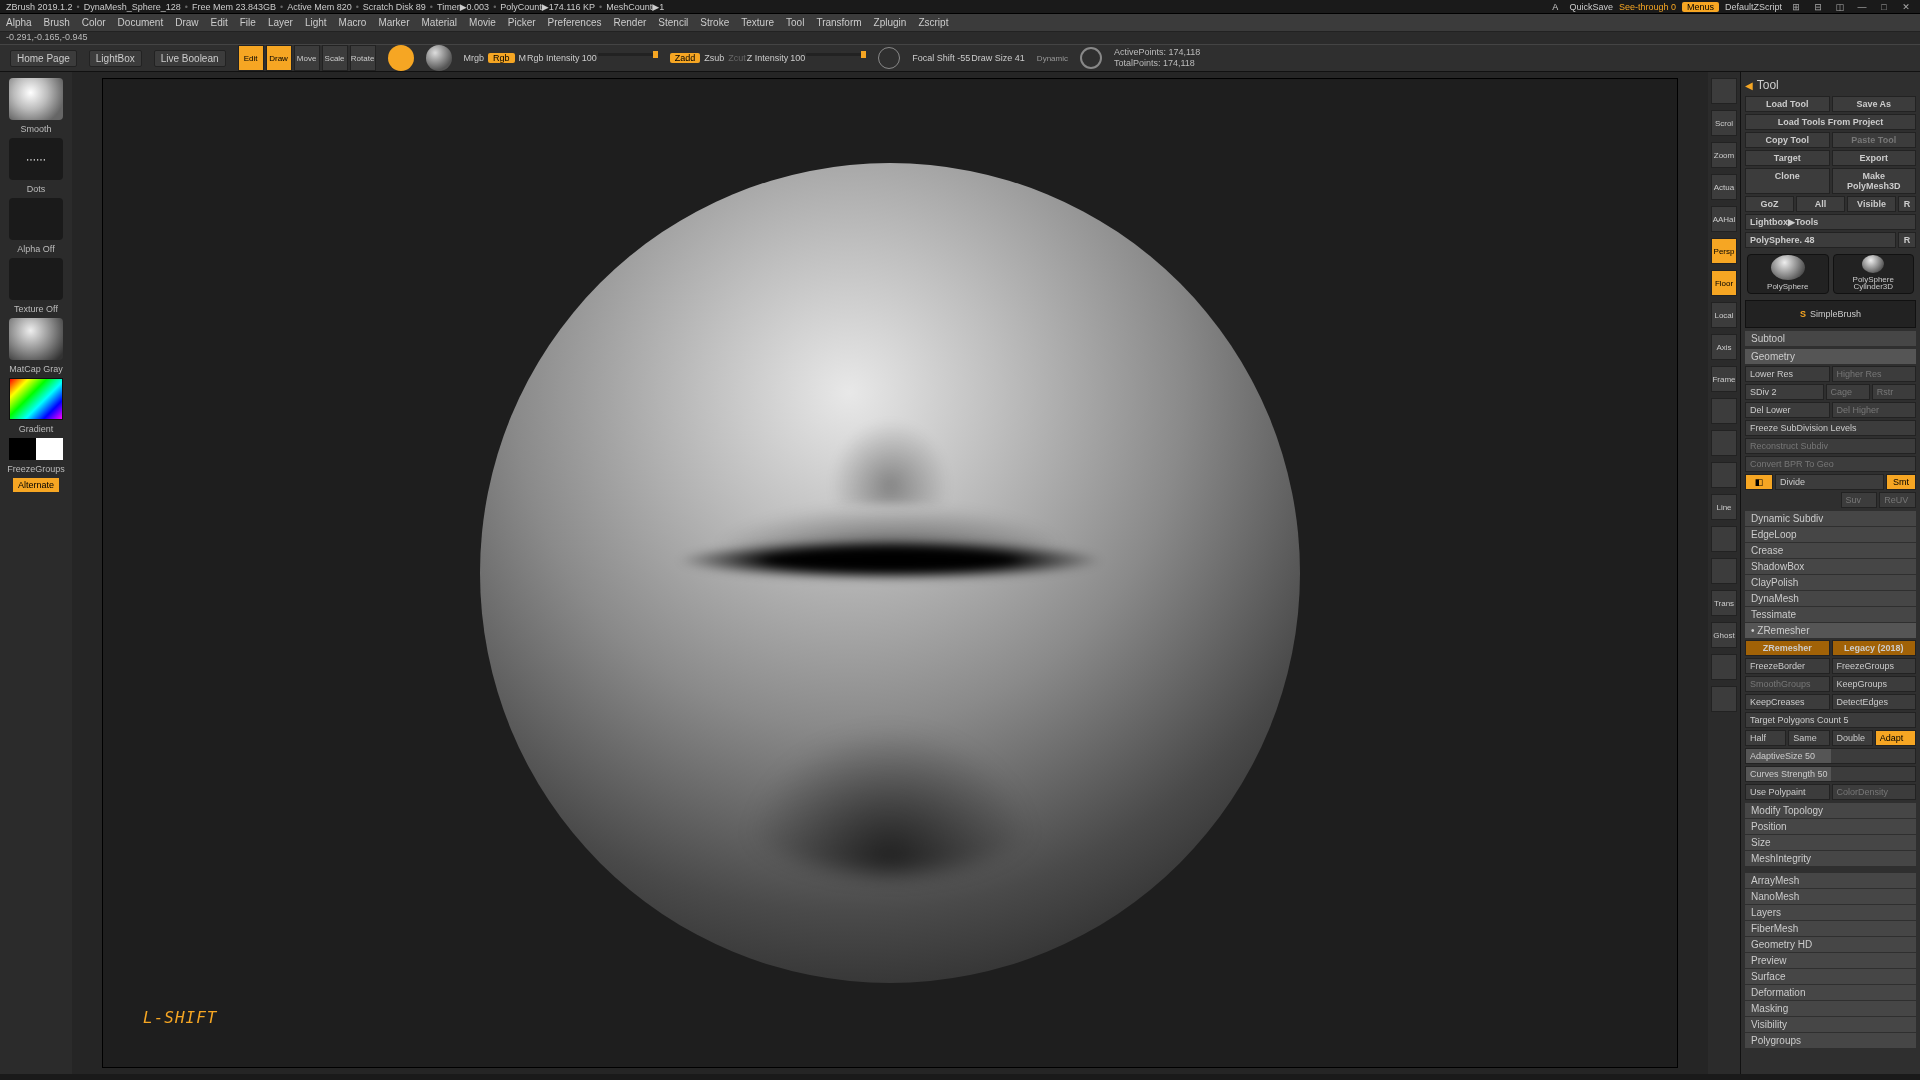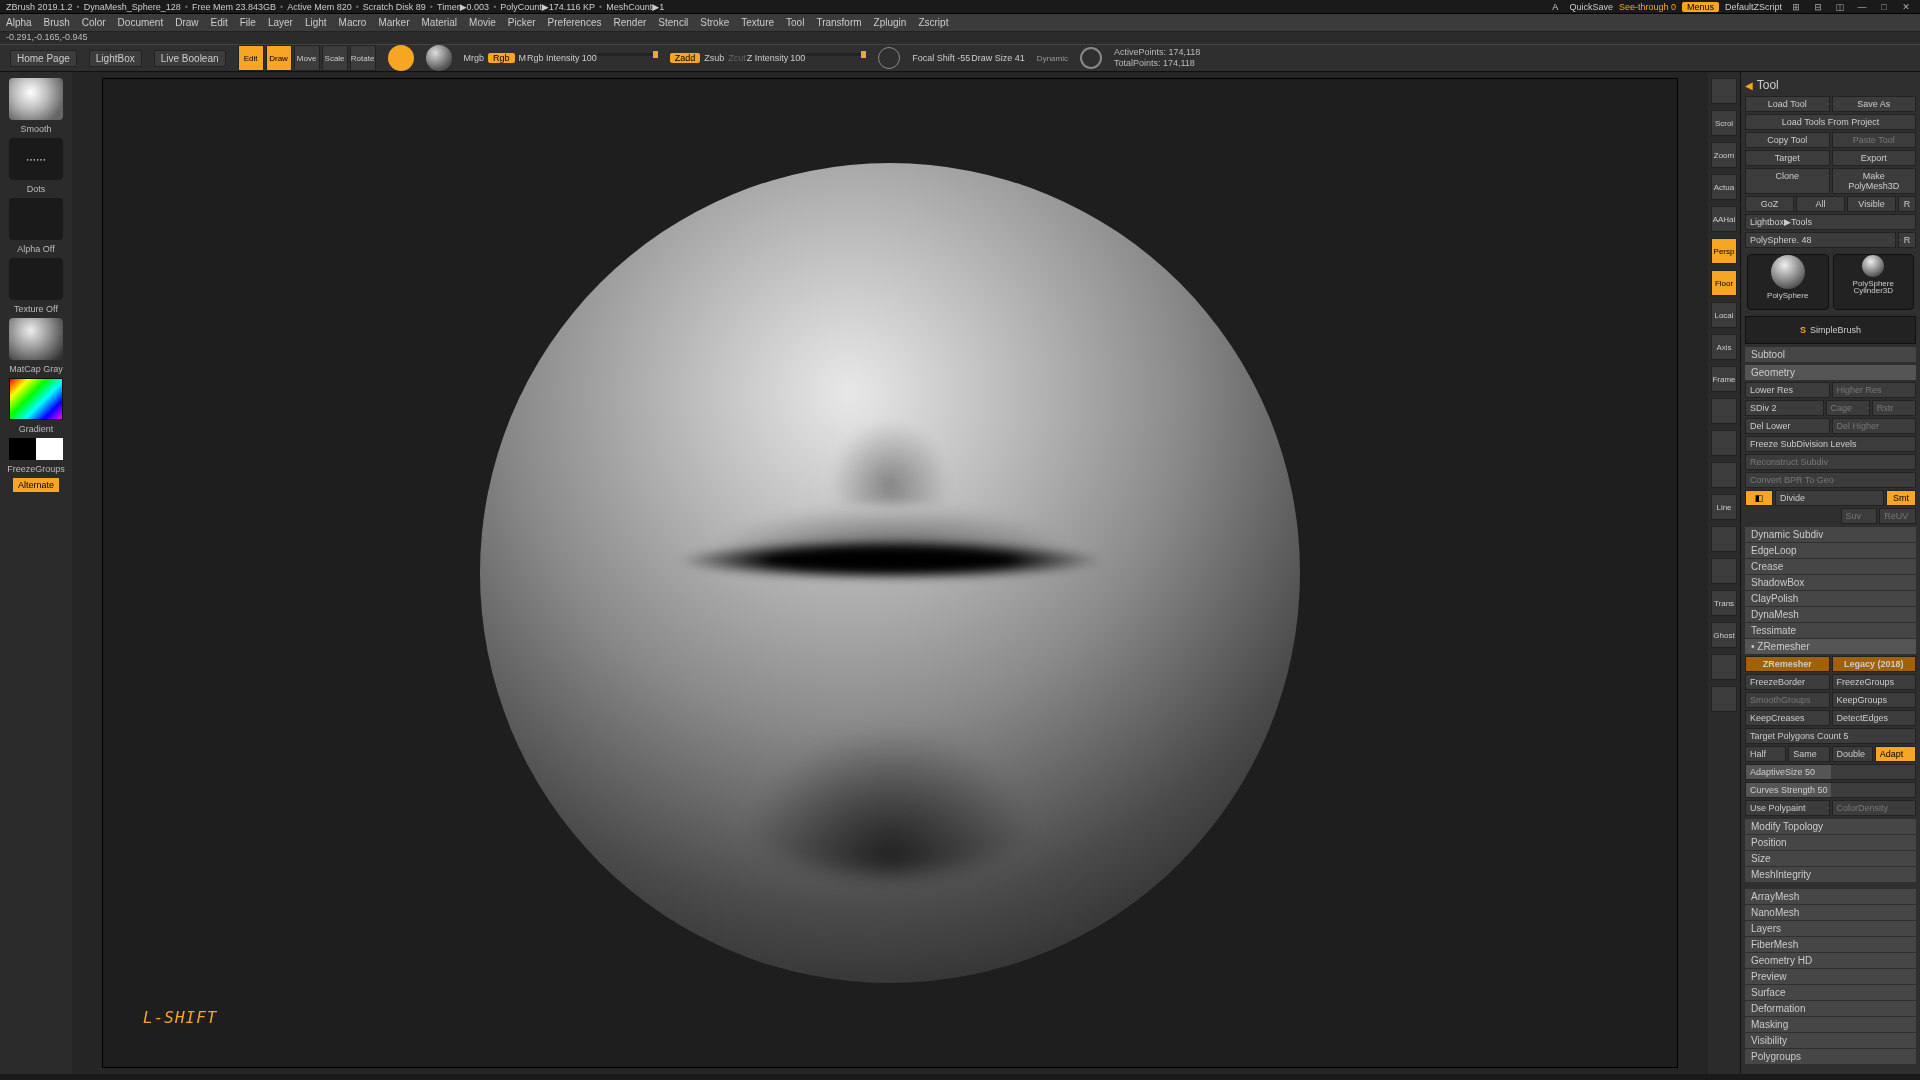--- a/index.html
+++ b/index.html
@@ -35,27 +35,27 @@
 .mouth { position:absolute; top:46%; left:50%; transform:translateX(-50%); width:430px; height:40px; background:radial-gradient(ellipse at center, #000 0%, #000 40%, transparent 70%); border-radius:50% 50% 50% 50% / 60% 60% 40% 40%; filter:blur(4px);}
 .liptop { position:absolute; top:41%; left:50%; transform:translateX(-50%); width:400px; height:60px; background:radial-gradient(ellipse at 50% 100%, rgba(0,0,0,.55), transparent 65%); border-radius:50%; filter:blur(6px);}
 .philtrum { position:absolute; top:30%; left:50%; transform:translateX(-50%); width:140px; height:95px; background:radial-gradient(ellipse at 50% 80%, rgba(0,0,0,.35), transparent 60%); filter:blur(5px);}
 .chin { position:absolute; top:66%; left:50%; transform:translateX(-50%); width:340px; height:170px; background:radial-gradient(ellipse at 50% 90%, rgba(0,0,0,.65), transparent 60%); border-radius:50%; filter:blur(10px);}
 .shortcut { position:absolute; left:40px; bottom:40px; color:#f6a623; font-size:16px; letter-spacing:1px; font-family:monospace;}
 .rcol1 { width:32px; background:#2b2b2b; display:flex; flex-direction:column; align-items:center; padding-top:6px; gap:6px;}
 .ricon { width:26px; height:26px; background:#3c3c3c; border:1px solid #222; display:flex; align-items:center; justify-content:center; font-size:8px;}
 .ricon.on { background:#f6a623; color:#000; }
 .rcol2 { width:180px; background:#2f2f2f; border-left:1px solid #111; padding:4px; display:flex; flex-direction:column; gap:2px; font-size:10px; overflow-y:auto;}
 .rcol2::-webkit-scrollbar{width:0}
-.row { display:flex; gap:2px; }
+.row { display:flex; gap:2px;font-weight:bold; }
 .row .cell { flex:1; background:#3c3c3c; padding:2px 4px; text-align:center; border:1px solid #222; cursor:pointer; font-size:9px; overflow:hidden;}
 .row .cell.dim { color:#777; }
 .section { background:#464646; padding:2px 6px; margin-top:1px; cursor:pointer; font-size:10px;}
 .section.sel { background:#555; }
 .toolgrid { display:flex; gap:4px; padding:4px 2px;}
-.toolgrid .tg { flex:1; height:56px; background:#222; border:1px solid #111; border-radius:4px; display:flex; flex-direction:column; align-items:center; font-size:8px; padding-bottom:2px;}
+.toolgrid .tg { flex:1; height:40px; background:#222; border:1px solid #111; border-radius:4px; display:flex; flex-direction:column; align-items:center; justify-content:flex-end; font-size:8px; padding-bottom:2px;}
 .toolgrid .tg .orb { width:34px; height:34px; border-radius:50%; background:radial-gradient(circle at 40% 30%, #eee, #888 50%, #333 90%); margin-bottom:2px;}
 .simplebrush { height:28px; background:#222; display:flex; align-items:center; justify-content:center; gap:4px; font-size:9px; border:1px solid #111;}
 .simplebrush .s { color:#f6a623; font-weight:bold;}
 .subrow { display:flex; gap:2px; }
 .subrow .sc { flex:1; background:#3c3c3c; padding:2px 4px; font-size:9px; border:1px solid #222; cursor:pointer; text-align:left;}
 .subrow .sc.dim { color:#777; }
 .subrow .sc.on { background:#f6a623; color:#000;}
 .slidebar { background:#3c3c3c; padding:2px 4px; font-size:9px; border:1px solid #222; position:relative;}
 .slidebar .fillbar{ position:absolute; left:0; top:0; bottom:0; background:#555;}
 .slidebar span{position:relative;}

